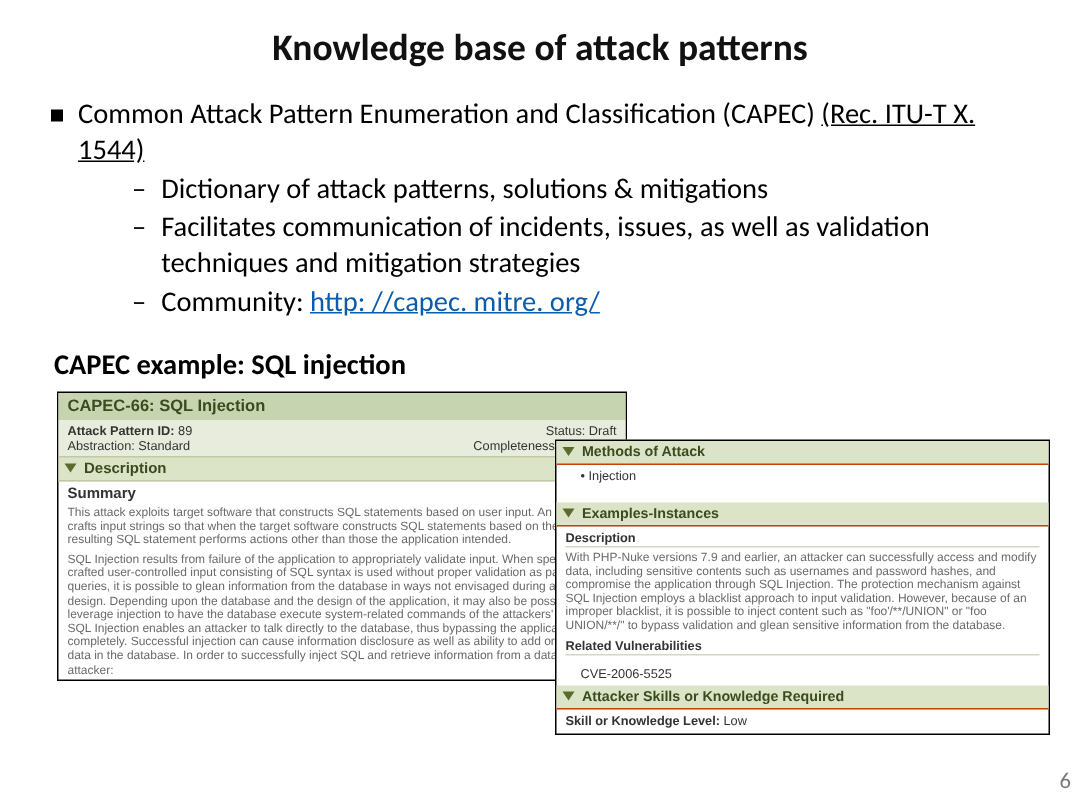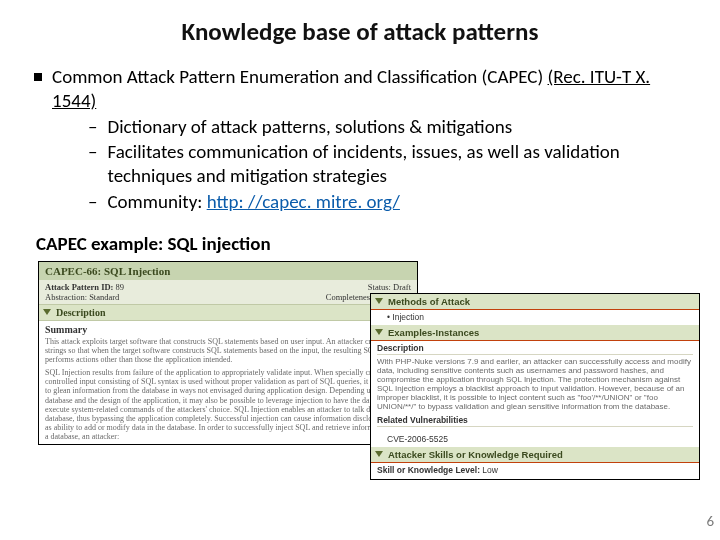--- a/index.html
+++ b/index.html
@@ -56,21 +56,21 @@
     height: 200px;
   }
 
   
   .panel-left {
     position:absolute;
     left: 4px; top: 0;
     width: 380px;
     border: 1px solid #000;
     background:#fff;
-    font-family: Liberation Serif, serif;
+    font-family: Liberation Sans, sans-serif;
     font-size: 9px;
     color:#333;
     box-sizing:border-box;
   }
   .pl-bar1 {
     background:#c7d4b0;
     padding: 3px 6px;
     font-weight:700;
     font-size: 11px;
     color:#3b4a1f;
@@ -117,21 +117,21 @@
   .pr-head {
     display:flex; align-items:center;
     background:#dbe4c6;
     border-bottom:1px solid #c2410c;
     padding:2px 4px;
     font-weight:700;
     color:#3b4a1f;
     font-size:9.5px;
   }
   .pr-sub {
-    padding: 2px 6px 3px 16px;
+    padding: 2px 6px 13px 16px;
     font-size:8.5px;
   }
   .bullet-dot::before { content:"\2022  "; }
   .pr-desc {
     padding: 2px 6px 4px 6px;
   }
   .pr-desc b { font-weight:700; font-size:8.5px; display:block; border-bottom:1px solid #d6d6c2; padding-bottom:1px; margin-bottom:2px;}
   .cve { padding: 1px 6px 3px 16px; font-size:8.5px;}
   .skill { padding: 2px 6px 4px 6px; }
   .skill b { font-weight:700; font-size:8.5px;margin-top:28px;}

